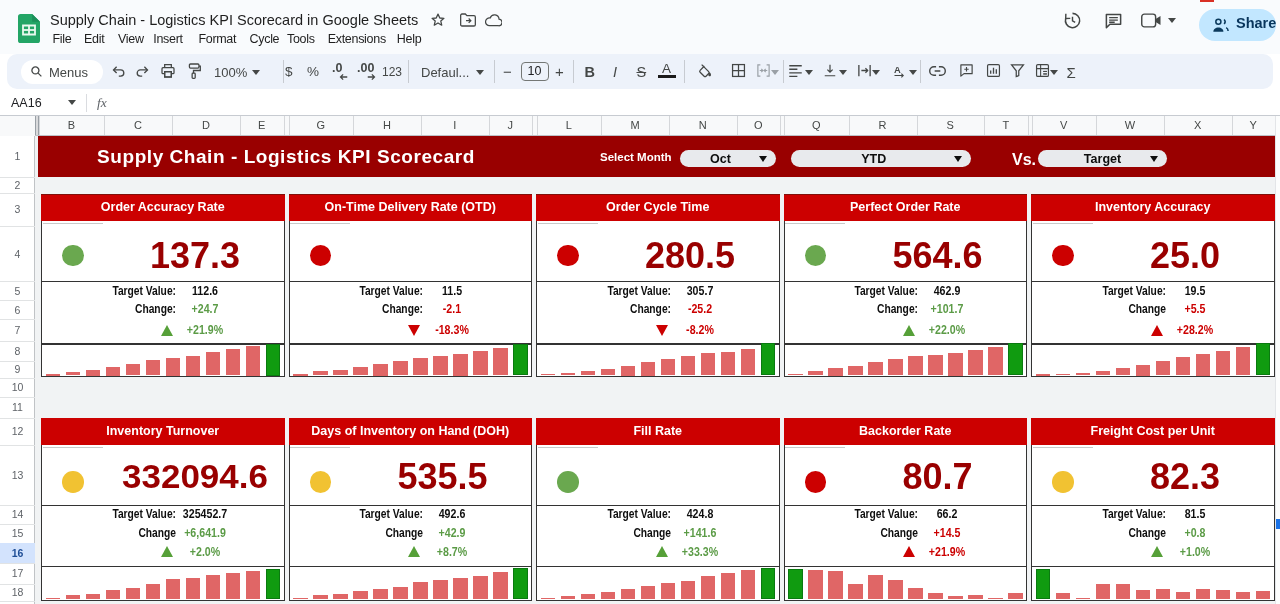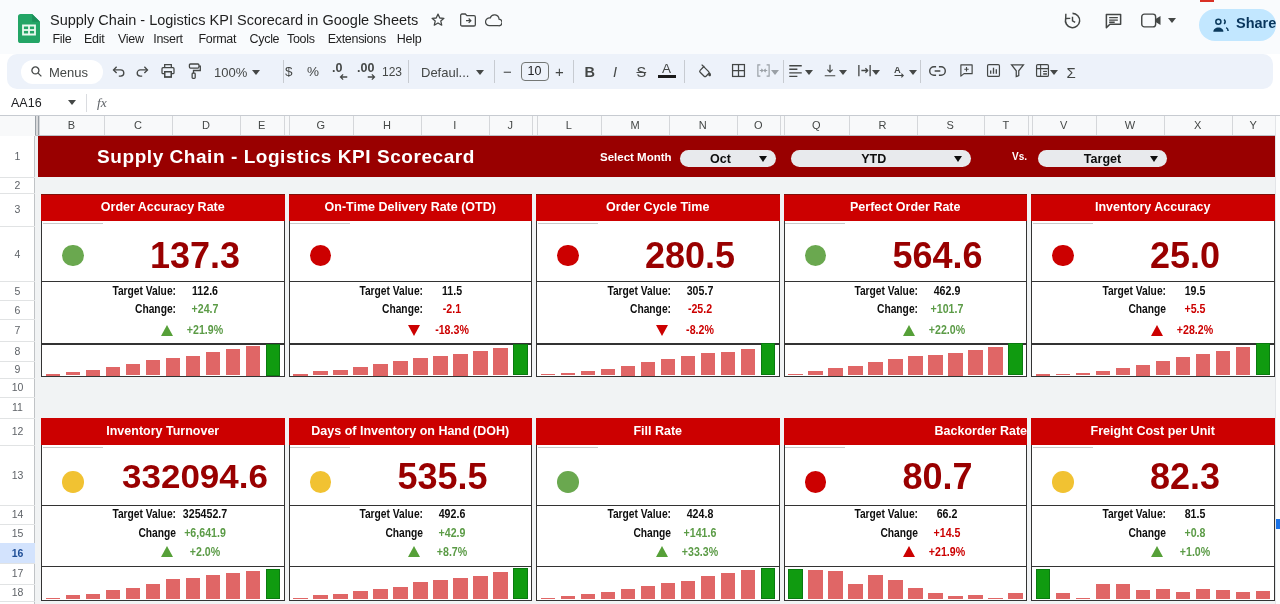--- a/index.html
+++ b/index.html
@@ -264,21 +264,21 @@
 <div class="ab" style="left:0;top:601px;width:35px;height:1px;background:#e1e3e4;"></div>
 <div class="ab" style="left:38px;top:135.5px;width:1237px;height:41.5px;background:#990000;"></div>
 <div class="ab" style="left:39px;top:146px;width:494px;height:22px;font-size:19px;font-weight:bold;color:#fff;text-align:center;line-height:22px;letter-spacing:.55px;">Supply Chain - Logistics KPI Scorecard</div>
 <div class="ab" style="left:600px;top:151px;font-size:11.5px;font-weight:bold;color:#fff;">Select Month</div>
 <div class="ab" style="left:679.5px;top:149.5px;width:96px;height:17.5px;background:#e8eaed;border-radius:9px;"></div>
 <div class="ab" style="left:679.5px;top:151.5px;width:82px;font-size:12.5px;font-weight:bold;color:#0e0e0e;text-align:center;line-height:14px;">Oct</div>
 <div class="ab bcar" style="left:758.5px;top:155.5px;"></div>
 <div class="ab" style="left:791px;top:149.5px;width:179.5px;height:17.5px;background:#e8eaed;border-radius:9px;"></div>
 <div class="ab" style="left:791px;top:151.5px;width:165.5px;font-size:12.5px;font-weight:bold;color:#0e0e0e;text-align:center;line-height:14px;">YTD</div>
 <div class="ab bcar" style="left:953.5px;top:155.5px;"></div>
-<div class="ab" style="left:1012px;top:151px;font-size:10px;font-weight:bold;color:#fff;">Vs.</div>
+<div class="ab" style="left:1012px;top:151px;font-size:16px;font-weight:bold;color:#fff;">Vs.</div>
 <div class="ab" style="left:1038px;top:149.5px;width:129px;height:17.5px;background:#e8eaed;border-radius:9px;"></div>
 <div class="ab" style="left:1038px;top:151.5px;width:129px;font-size:12.5px;font-weight:bold;color:#0e0e0e;text-align:center;line-height:14px;">Target</div>
 <div class="ab bcar" style="left:1150px;top:155.5px;"></div>
 <div class="ab" style="left:41px;top:194px;width:243.5px;height:183.0px;background:#fff;border:1.5px solid #333;border-top:none;"></div>
 <div class="ab" style="left:41px;top:194px;width:243.5px;height:27px;background:#cc0000;border-top:1px solid #80100a;"></div>
 <div class="ab" style="left:41px;top:200.0px;width:243.5px;height:15px;font-size:12.5px;font-weight:bold;color:#fff;text-align:center;line-height:15px;">Order Accuracy Rate</div>
 <div class="ab" style="left:42.5px;top:222.5px;width:60px;height:1px;background:#c9c9c9;"></div>
 <div class="ab" style="left:62px;top:244.7px;width:21.6px;height:21.6px;border-radius:50%;background:#6aa84f;"></div>
 <div class="ab" style="left:75px;top:236px;width:240px;height:40px;font-size:36px;font-weight:bold;color:#990000;text-align:center;line-height:40px;transform:scaleX(1.0);transform-origin:center;">137.3</div>
 <div class="ab" style="left:41px;top:280.5px;width:243.5px;height:1.5px;background:#333;"></div>
@@ -476,21 +476,21 @@
 <div class="ab" style="left:620.5px;top:589.0px;width:14.5px;height:10px;background:#e06666;"></div>
 <div class="ab" style="left:640.5px;top:585.6px;width:14.5px;height:13.4px;background:#e06666;"></div>
 <div class="ab" style="left:660.5px;top:583.3px;width:14.5px;height:15.7px;background:#e06666;"></div>
 <div class="ab" style="left:680.5px;top:580.8px;width:14.5px;height:18.2px;background:#e06666;"></div>
 <div class="ab" style="left:700.5px;top:576.4px;width:14.5px;height:22.6px;background:#e06666;"></div>
 <div class="ab" style="left:720.5px;top:573.1px;width:14.5px;height:25.9px;background:#e06666;"></div>
 <div class="ab" style="left:740.5px;top:570.3px;width:14.5px;height:28.7px;background:#e06666;"></div>
 <div class="ab" style="left:760.5px;top:568.0px;width:14.5px;height:31px;background:#109b10;border:1px solid #0a7a10;"></div>
 <div class="ab" style="left:783.5px;top:417.5px;width:243.5px;height:183.0px;background:#fff;border:1.5px solid #333;border-top:none;"></div>
 <div class="ab" style="left:783.5px;top:417.5px;width:243.5px;height:27.5px;background:#cc0000;"></div>
-<div class="ab" style="left:783.5px;top:423.75px;width:243.5px;height:15px;font-size:12.5px;font-weight:bold;color:#fff;text-align:right;line-height:15px;">Backorder Rate</div>
+<div class="ab" style="left:783.5px;top:423.75px;width:243.5px;height:15px;font-size:12.5px;font-weight:bold;color:#fff;text-align:center;line-height:15px;">Backorder Rate</div>
 <div class="ab" style="left:785.0px;top:446.5px;width:60px;height:1px;background:#c9c9c9;"></div>
 <div class="ab" style="left:804.5px;top:471.2px;width:21.6px;height:21.6px;border-radius:50%;background:#cc0000;"></div>
 <div class="ab" style="left:817.5px;top:456.5px;width:240px;height:40px;font-size:36px;font-weight:bold;color:#990000;text-align:center;line-height:40px;transform:scaleX(1.0);transform-origin:center;">80.7</div>
 <div class="ab" style="left:783.5px;top:504.5px;width:243.5px;height:1.5px;background:#333;"></div>
 <div class="ab" style="left:789.0px;top:506.0px;width:129px;height:16px;font-size:12.5px;font-weight:bold;color:#0e0e0e;text-align:right;line-height:16px;transform:scaleX(.82);transform-origin:right;">Target Value:</div>
 <div class="ab" style="left:917.0px;top:506.0px;width:60px;height:16px;font-size:12.5px;font-weight:bold;color:#0e0e0e;text-align:center;line-height:16px;transform:scaleX(.85);transform-origin:center;">66.2</div>
 <div class="ab" style="left:789.0px;top:524.5px;width:129px;height:16px;font-size:12.5px;font-weight:bold;color:#0e0e0e;text-align:right;line-height:16px;transform:scaleX(.82);transform-origin:right;">Change</div>
 <div class="ab" style="left:917.0px;top:524.5px;width:60px;height:16px;font-size:12.5px;font-weight:bold;color:#cc0000;text-align:center;line-height:16px;transform:scaleX(.85);transform-origin:center;">+14.5</div>
 <div class="ab" style="left:903.0px;top:546.0px;width:0;height:0;border-left:6px solid transparent;border-right:6px solid transparent;border-bottom:11px solid #cc0000;"></div>
 <div class="ab" style="left:917.0px;top:543.5px;width:60px;height:16px;font-size:12.5px;font-weight:bold;color:#cc0000;text-align:center;line-height:16px;transform:scaleX(.85);transform-origin:center;">+21.9%</div>

